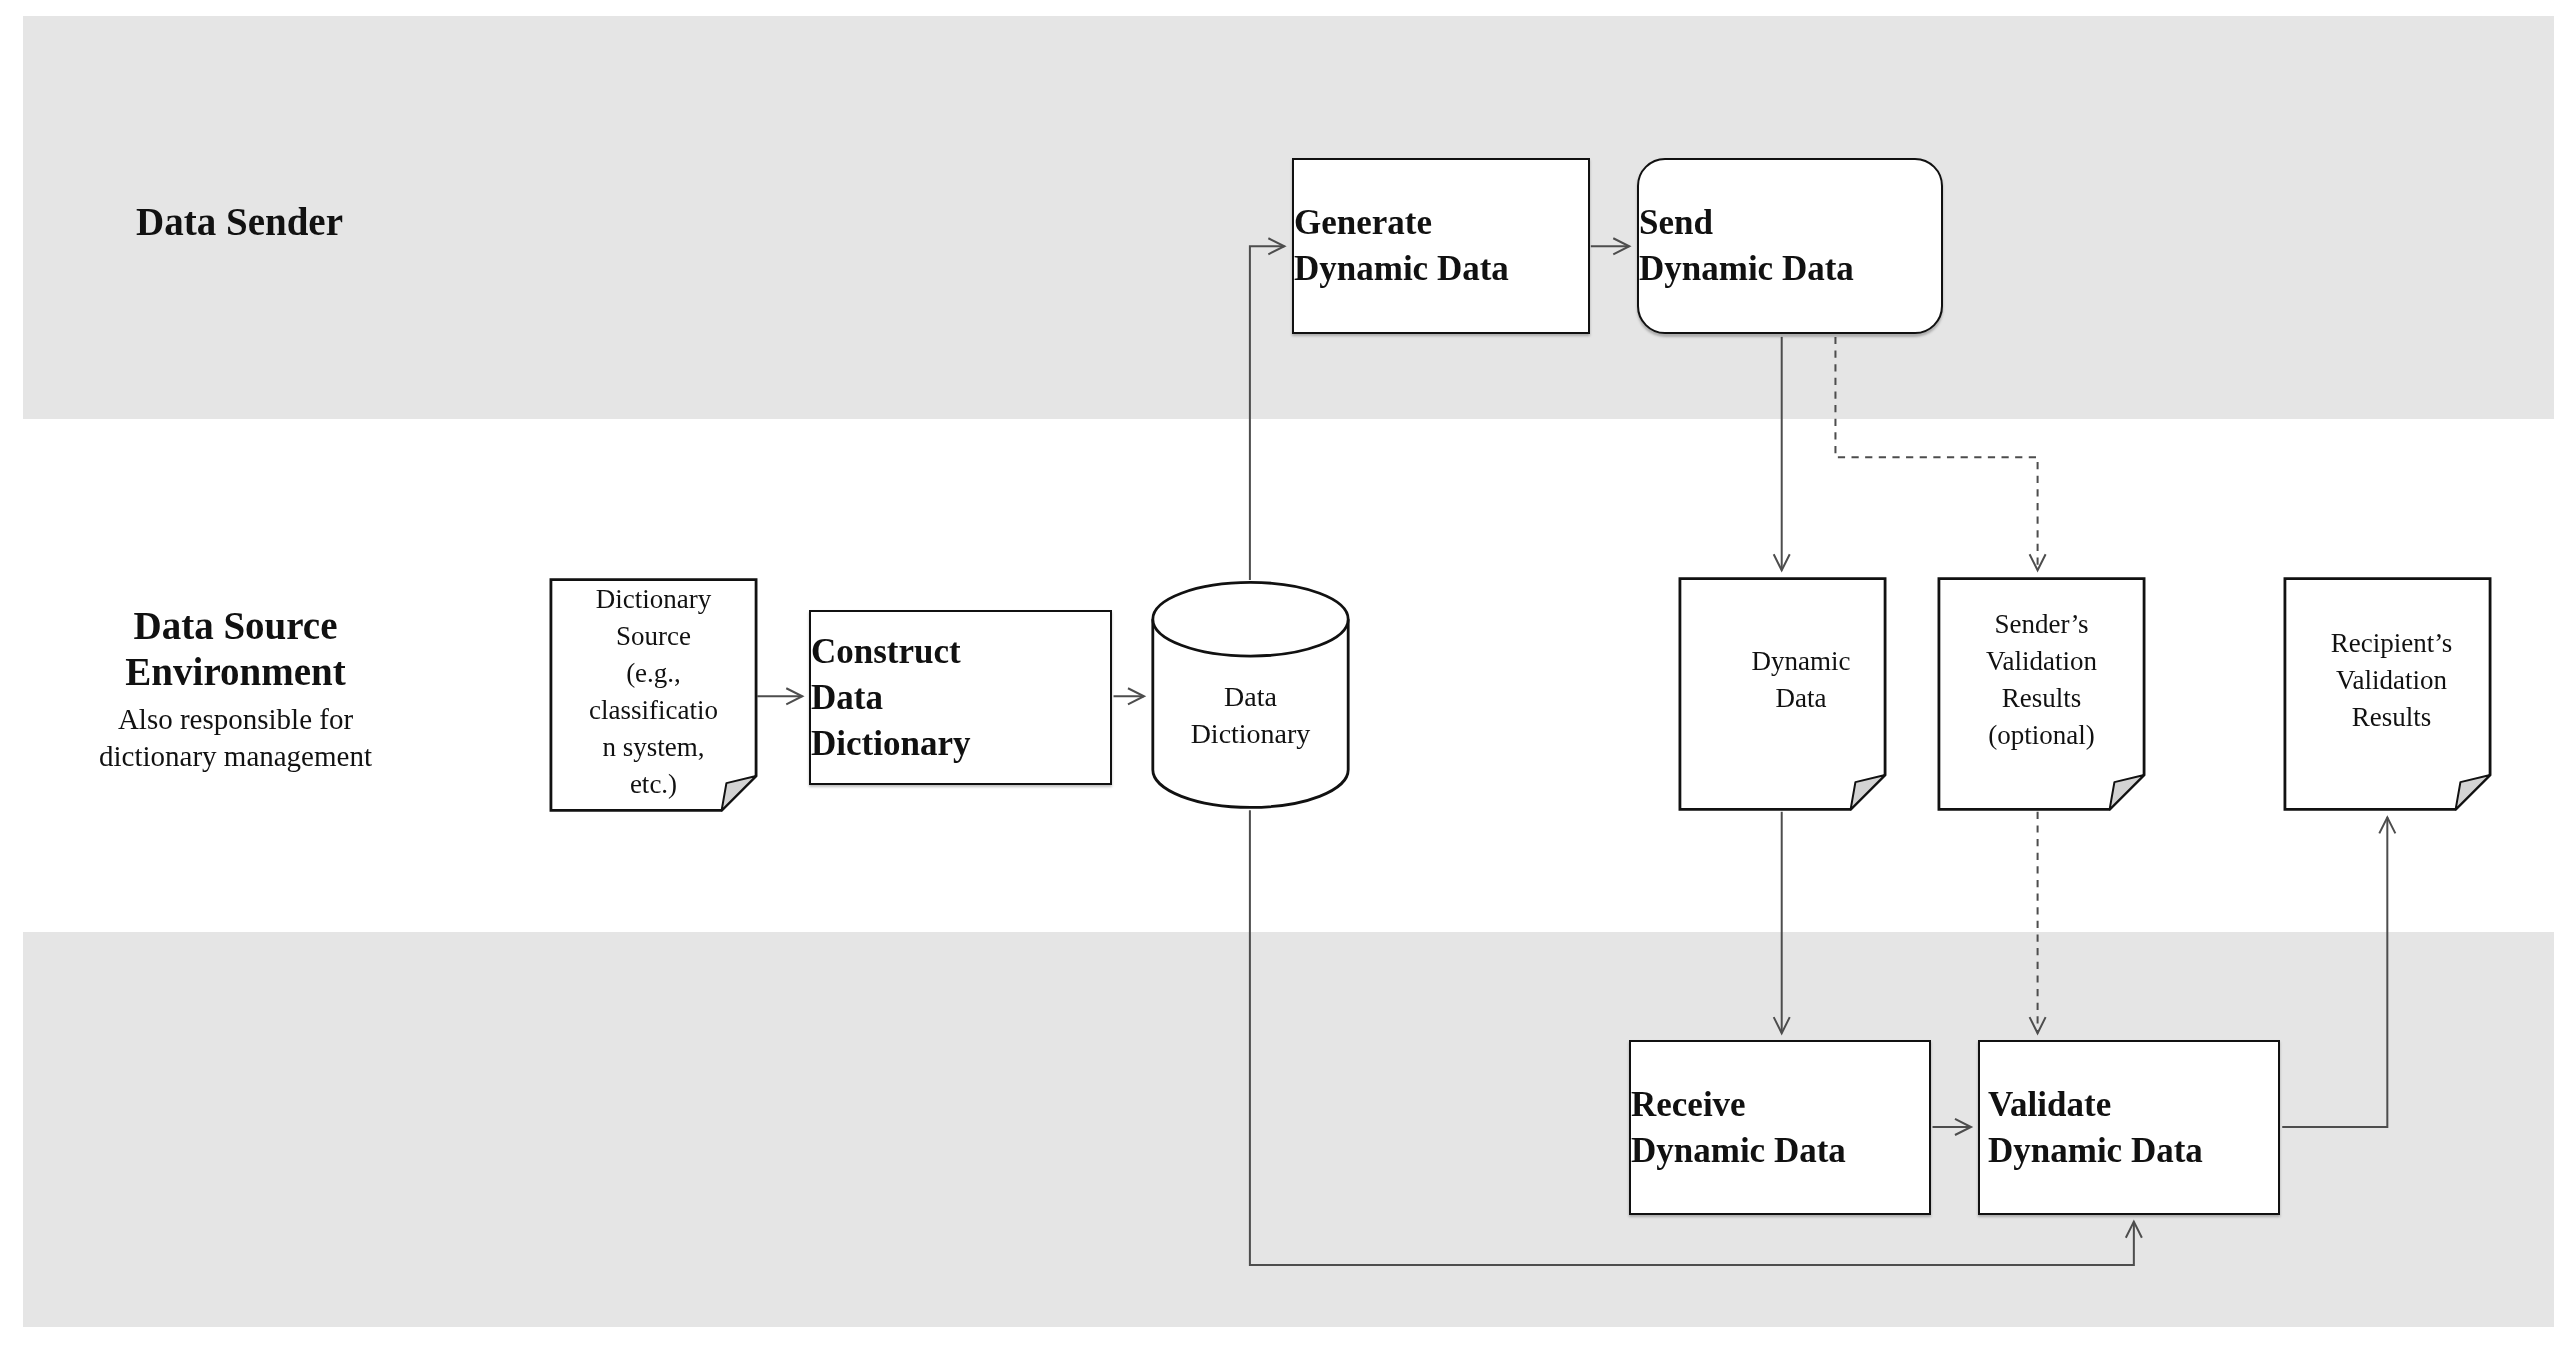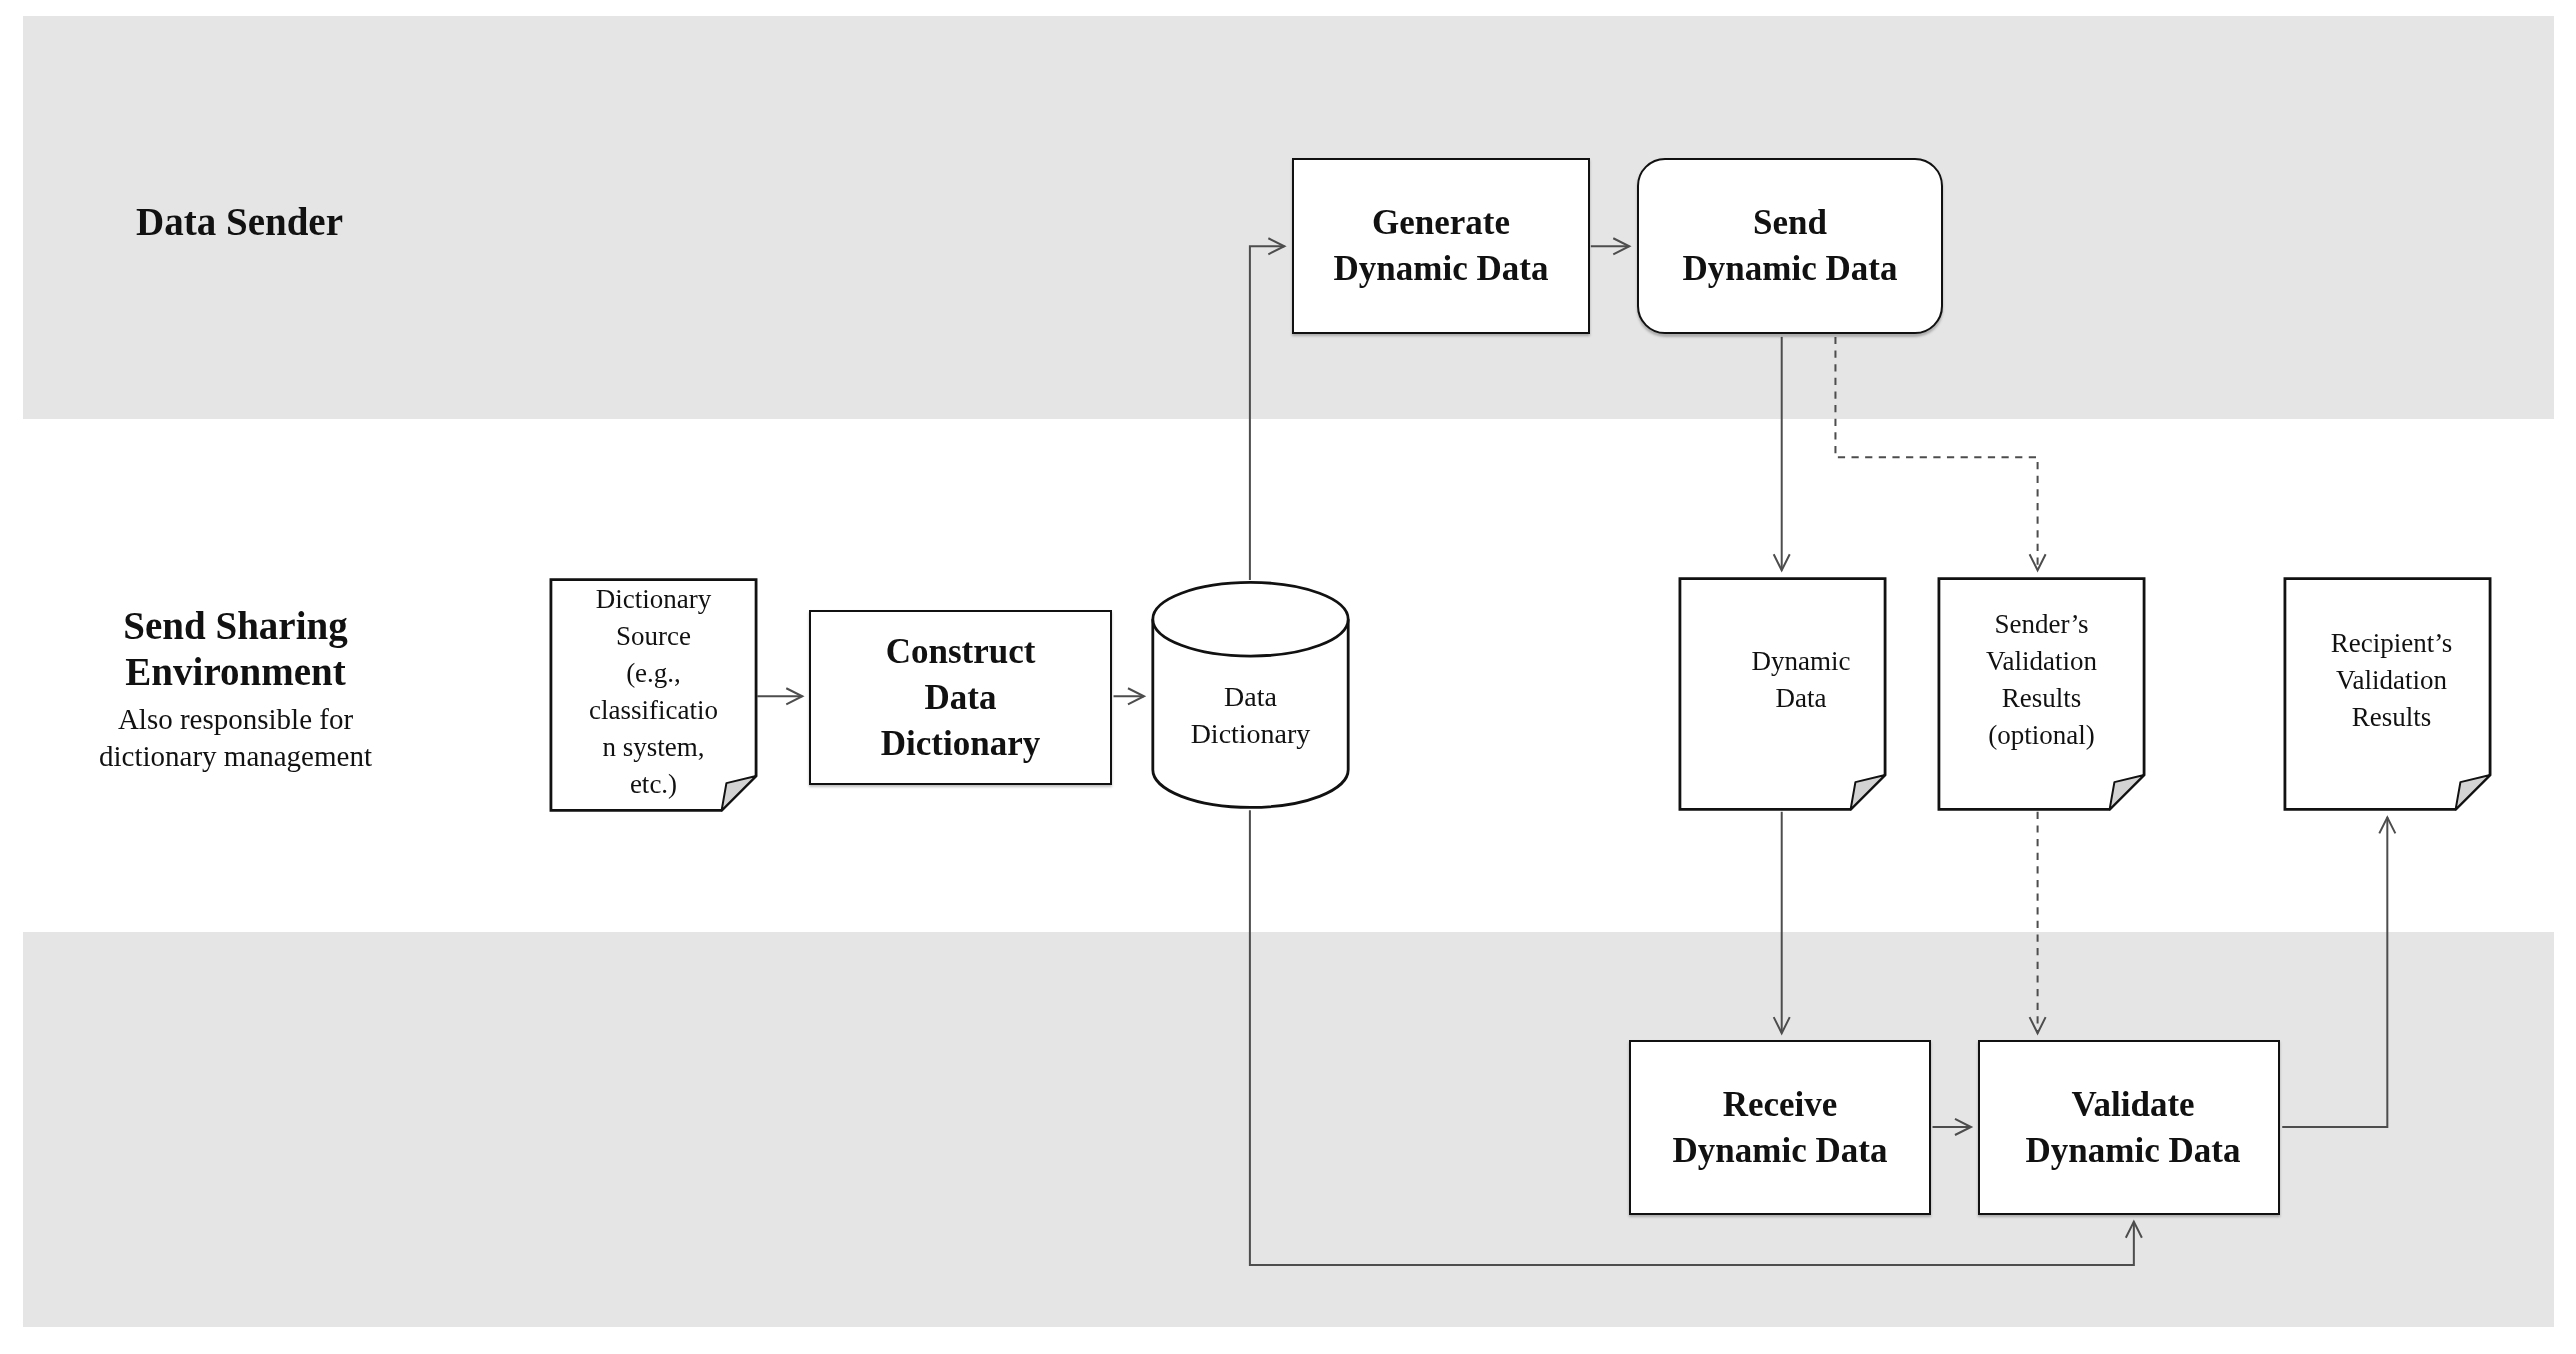--- a/index.html
+++ b/index.html
@@ -13,21 +13,21 @@
 
   .lane-label{position:absolute;text-align:center;font-weight:bold;font-size:39px;line-height:45px;}
   .lane-label-group{position:absolute;text-align:center;}
   .lane-title{font-weight:bold;font-size:39px;line-height:46px;}
   .lane-sub{font-size:29px;line-height:37px;margin-top:6.4px;}
 
   .connectors{position:absolute;left:0;top:0;}
 
   .process{
     position:absolute;box-sizing:border-box;background:#ffffff;border:2.4px solid #111;
-    display:flex;flex-direction:column;justify-content:center;align-items:center;
+    display:flex;flex-direction:column;justify-content:center;align-items:flex-start;
     font-weight:bold;font-size:35px;line-height:46px;text-align:center;
     box-shadow:0 2.4px 2.4px rgba(0,0,0,0.25);
   }
   .docnode,.datanode{position:absolute;}
   .docnode svg,.datanode svg{position:absolute;left:0;top:0;}
   .node-text{
     position:absolute;left:0;top:0;width:100%;height:100%;
     display:flex;flex-direction:column;justify-content:center;align-items:center;
     font-size:27px;line-height:37px;text-align:center;
   }
@@ -40,21 +40,21 @@
 
 <div class="canvas">
 
   <div class="band band-top"></div>
   <div class="band band-bottom"></div>
 
   <div class="lane-label" style="left:95px;top:199px;width:289px;">Data Sender</div>
 
   <div class="lane-label-group" style="left:51px;top:603px;width:369px;">
     <div class="lane-title">
-      <div>Send Sharing</div>
+      <div>Data Source</div>
       <div>Environment</div>
     </div>
     <div class="lane-sub">
       <div>Also responsible for</div>
       <div>dictionary management</div>
     </div>
   </div>
 
 
   <svg class="connectors" width="2576" height="1354" viewBox="0 0 3211 1688">

